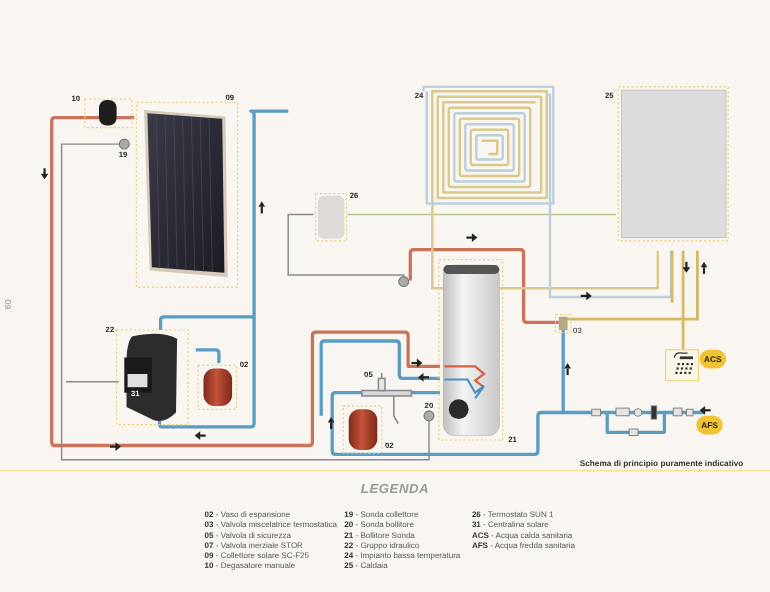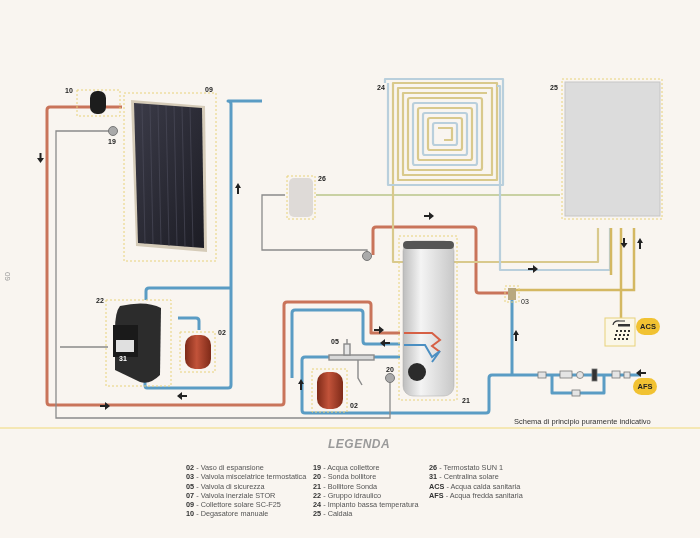--- a/index.html
+++ b/index.html
@@ -1,20 +1,20 @@
 <!DOCTYPE html>
 <html><head>
 <meta charset="utf-8">
 <style>
   html,body{margin:0;padding:0;}
   body{width:700px;height:538px;background:#f9f5f0;position:relative;overflow:hidden;font-family:"Liberation Sans",sans-serif;}
   #diagram{position:absolute;left:0;top:0;width:700px;height:538px;}
   .lbl{position:absolute;font-size:7px;font-weight:bold;color:#222;}
   .legend-title{position:absolute;left:328px;top:437px;font-size:12px;font-weight:bold;color:#9a9a9a;letter-spacing:0.5px;font-style:italic;}
-  .note{position:absolute;left:514px;top:417px;font-size:7.5px;font-weight:normal;color:#333;}
+  .note{position:absolute;left:527px;top:417px;font-size:7.5px;font-weight:bold;color:#333;}
   .legend-col{position:absolute;top:463px;font-size:7.3px;color:#555;line-height:9.3px;}
   .legend-col div b{color:#333;}
   .side-num{position:absolute;left:3px;top:272px;font-size:8px;color:#999;transform:rotate(90deg);}
   .badge{position:absolute;width:24px;height:17px;border-radius:9px;background:#f1c232;font-size:7.5px;font-weight:bold;color:#222;text-align:center;line-height:17px;}
 </style>
 </head>
 <body>
 
 <svg id="diagram" viewBox="0 0 700 538" xmlns="http://www.w3.org/2000/svg">
   <defs>
@@ -250,21 +250,21 @@
 
 <div class="legend-col" style="left:186px;">
   <div><b>02</b> - <span>Vaso di espansione</span></div>
   <div><b>03</b> - <span>Valvola miscelatrice termostatica</span></div>
   <div><b>05</b> - <span>Valvola di sicurezza</span></div>
   <div><b>07</b> - <span>Valvola inerziale STOR</span></div>
   <div><b>09</b> - <span>Collettore solare SC-F25</span></div>
   <div><b>10</b> - <span>Degasatore manuale</span></div>
 </div>
 <div class="legend-col" style="left:313px;">
-  <div><b>19</b> - <span>Acqua collettore</span></div>
+  <div><b>19</b> - <span>Sonda collettore</span></div>
   <div><b>20</b> - <span>Sonda bollitore</span></div>
   <div><b>21</b> - <span>Bollitore Sonda</span></div>
   <div><b>22</b> - <span>Gruppo idraulico</span></div>
   <div><b>24</b> - <span>Impianto bassa temperatura</span></div>
   <div><b>25</b> - <span>Caldaia</span></div>
 </div>
 <div class="legend-col" style="left:429px;">
   <div><b>26</b> - <span>Termostato SUN 1</span></div>
   <div><b>31</b> - <span>Centralina solare</span></div>
   <div><b>ACS</b> - <span>Acqua calda sanitaria</span></div>

